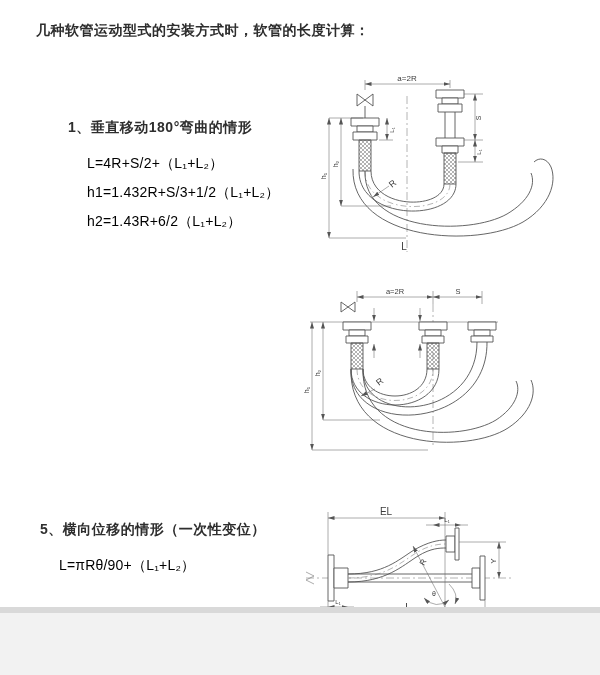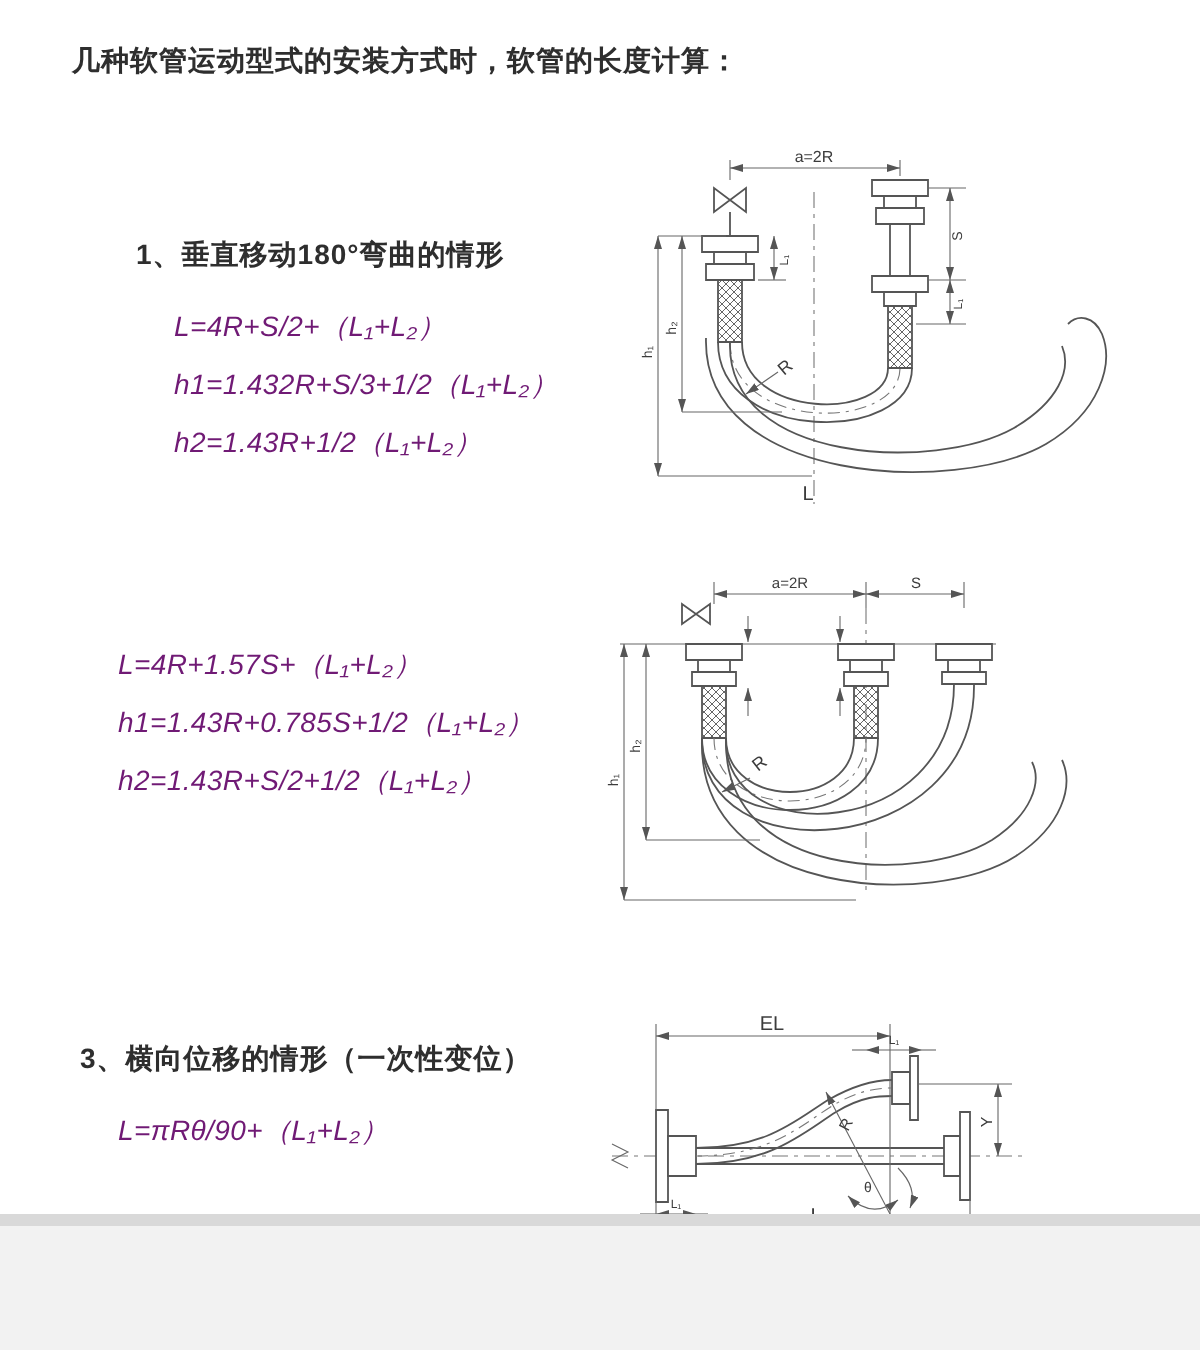--- a/index.html
+++ b/index.html
@@ -2,21 +2,21 @@
 <html><head>
 <meta charset="utf-8">
 <style>
   html,body{margin:0;padding:0;background:#f2f2f2;}
   .page{position:relative;width:600px;height:613px;background:#ffffff;overflow:hidden;
         font-family:"Liberation Sans","DejaVu Sans",sans-serif;color:#2e2e2e;}
   .page-title{position:absolute;left:36px;top:22px;font-size:14px;font-weight:700;letter-spacing:0.5px;}
   .section{position:absolute;}
   .sec-heading{font-size:14px;font-weight:700;letter-spacing:0.5px;}
   .formulas{margin-top:12px;padding-left:19px;}
-  .formula{font-size:14px;font-weight:400;line-height:29px;letter-spacing:0.2px;color:#701a75;font-style:italic;}
+  .formula{font-size:14px;font-weight:400;line-height:29px;letter-spacing:0.2px;color:#000000;}
   #sec1{left:47px;top:119px;margin-left:21px;}
   #sec2{left:40px;top:306px;}
   #sec3{left:40px;top:521px;}
   .diag{position:absolute;}
   #d1{left:303px;top:66px;}
   #d2{left:298px;top:278px;}
   #d3{left:296px;top:498px;}
   svg{overflow:visible;}
   svg *{vector-effect:non-scaling-stroke;}
   svg text{font-family:"Liberation Sans","DejaVu Sans",sans-serif;fill:#3c3c3c;stroke:none;}
@@ -35,34 +35,29 @@
 
 <div class="page">
 
   <div class="page-title">几种软管运动型式的安装方式时，软管的长度计算：</div>
 
   <div class="section" id="sec1">
     <div class="sec-heading">1、垂直移动180°弯曲的情形</div>
     <div class="formulas">
       <div class="formula">L=4R+S/2+（L₁+L₂）</div>
       <div class="formula">h1=1.432R+S/3+1/2（L₁+L₂）</div>
-      <div class="formula">h2=1.43R+1/2（L₁+L₂）</div>
+      <div class="formula">h2=1.43R+6/2（L₁+L₂）</div>
     </div>
   </div>
 
   <div class="section" id="sec2">
-    <div class="formulas">
-      <div class="formula">L=4R+1.57S+（L₁+L₂）</div>
-      <div class="formula">h1=1.43R+0.785S+1/2（L₁+L₂）</div>
-      <div class="formula">h2=1.43R+S/2+1/2（L₁+L₂）</div>
-    </div>
   </div>
 
   <div class="section" id="sec3">
-    <div class="sec-heading">3、横向位移的情形（一次性变位）</div>
+    <div class="sec-heading">5、横向位移的情形（一次性变位）</div>
     <div class="formulas">
       <div class="formula">L=πRθ/90+（L₁+L₂）</div>
     </div>
   </div>
 
   <svg class="diag" id="d1" width="297" height="200" viewBox="0 0 297 200">
     <defs>
       <pattern id="b1" width="4" height="4" patternUnits="userSpaceOnUse">
         <path d="M0,4 L4,0 M0,0 L4,4" stroke="#666" stroke-width="0.5"></path>
       </pattern>

